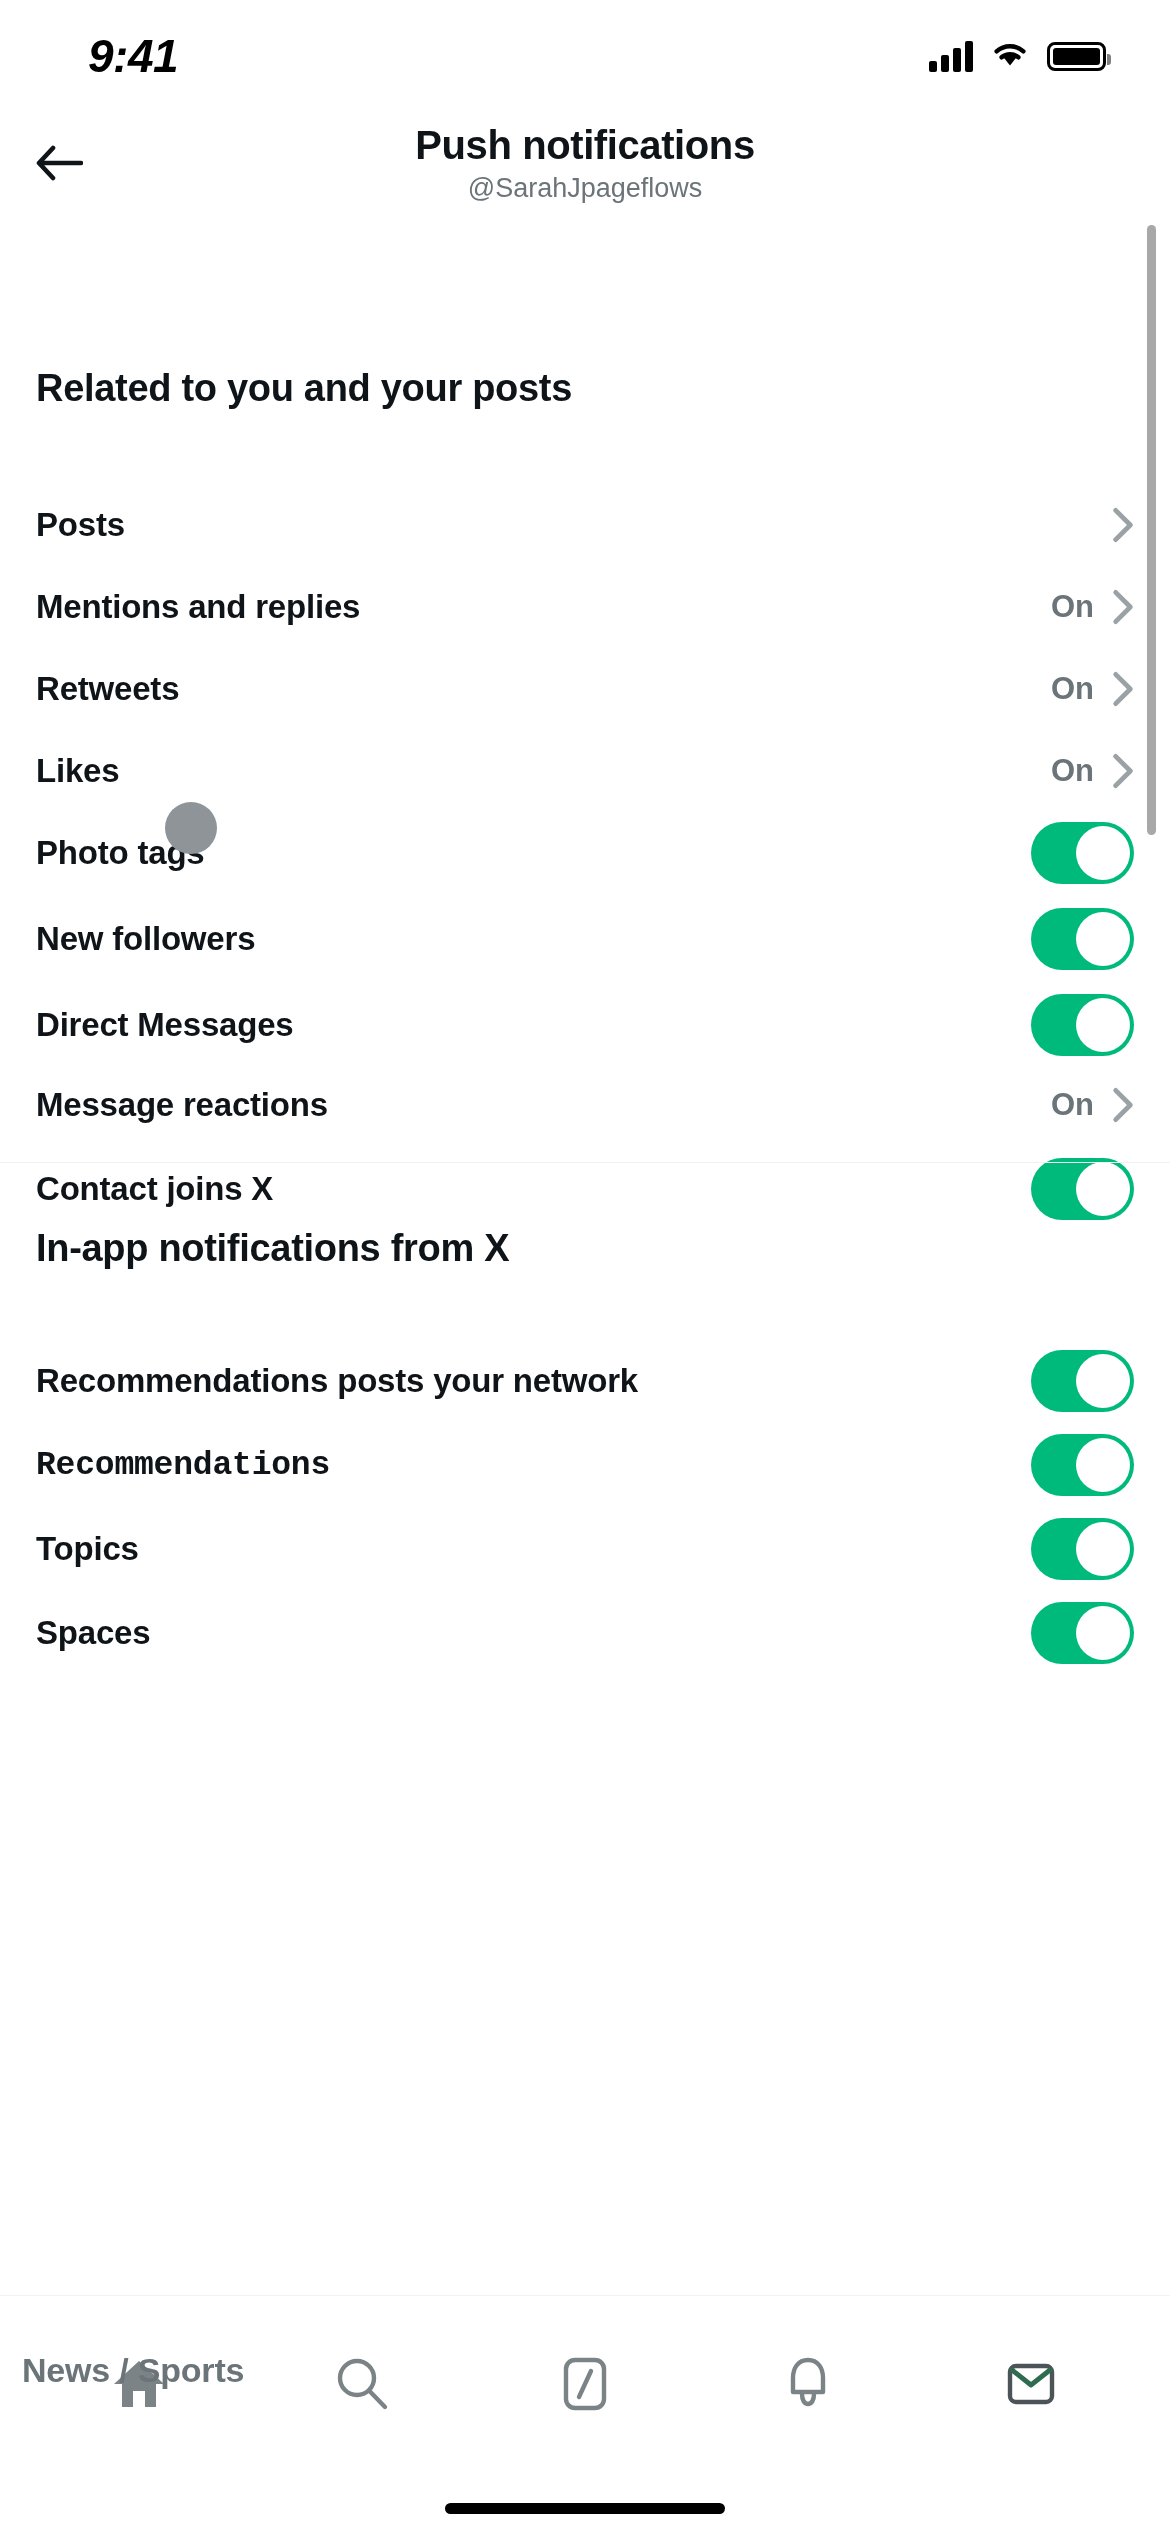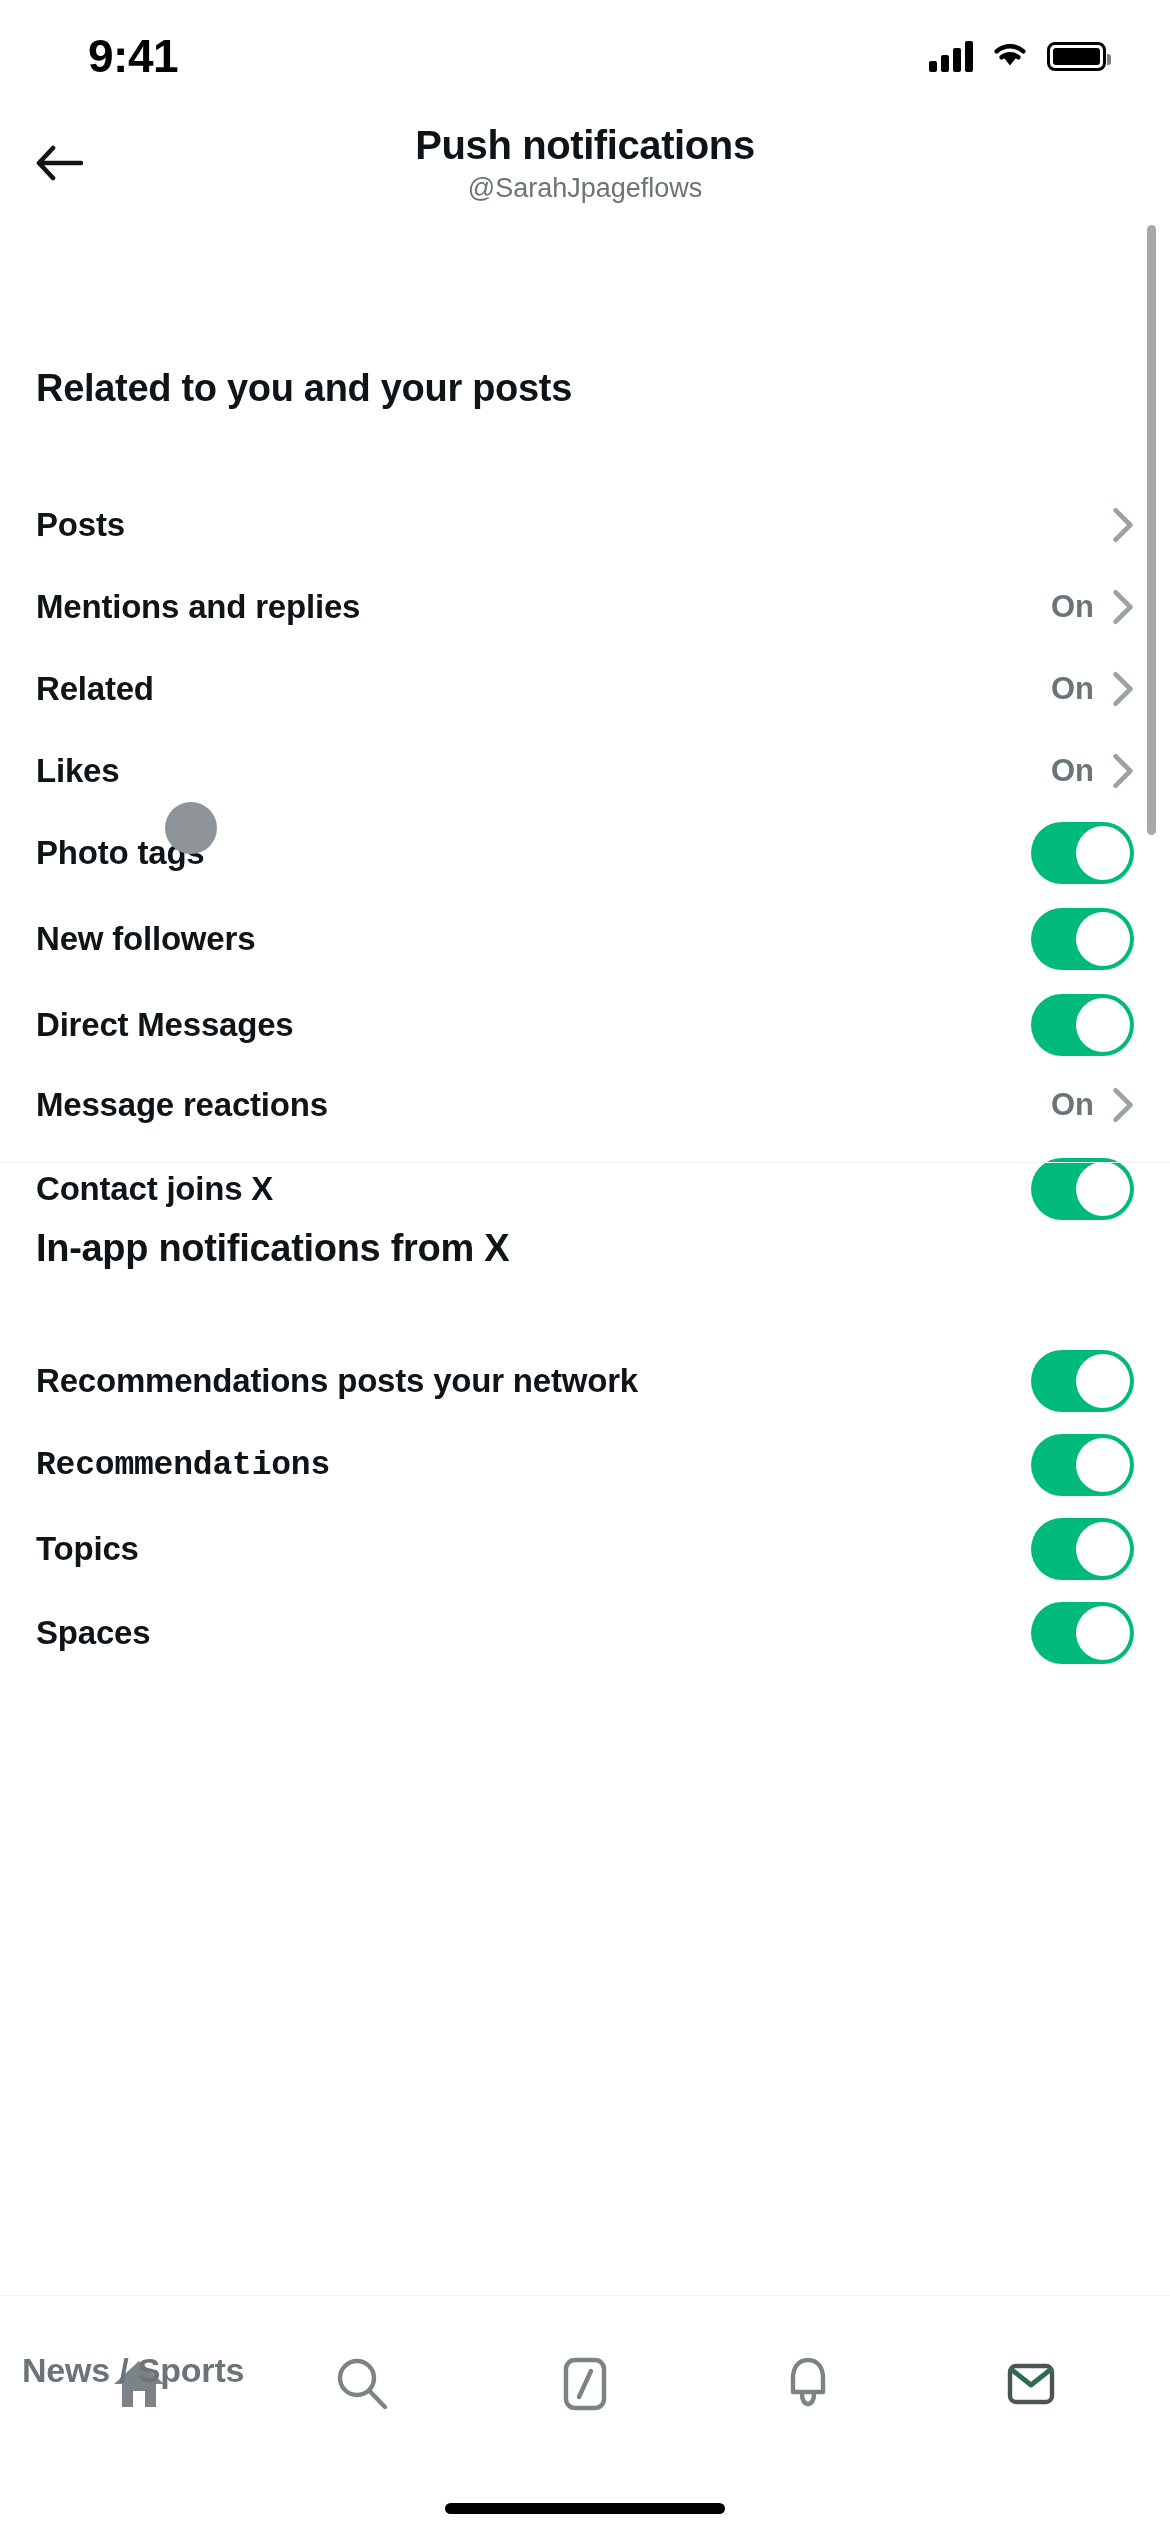--- a/index.html
+++ b/index.html
@@ -12,21 +12,21 @@
     position:relative;
   }
 
   
   .statusbar {
     height:112px;
     display:flex; align-items:center; justify-content:space-between;
     padding:0 64px 0 88px;
   }
   .sb-time {
-    font-size:46px; font-weight:700; letter-spacing:-0.5px; color:#000;
+    font-size:46px; font-weight:700; letter-spacing:-0.5px; color:#000;font-style:italic;
   }
   .sb-right { display:flex; align-items:center; gap:18px; }
 
   .sig { display:flex; align-items:flex-end; gap:4px; height:32px; }
   .sig i { width:8px; background:#000; border-radius:2px; display:block; }
   .sig i:nth-child(1){height:11px;} .sig i:nth-child(2){height:17px;}
   .sig i:nth-child(3){height:24px;} .sig i:nth-child(4){height:31px;}
 
   .batt { width:59px; height:29px; border:3px solid #000; border-radius:8px;
           position:relative; padding:3px; }
@@ -178,21 +178,21 @@
     <span class="row-label">Mentions and replies</span>
     <span class="row-right">
       <span class="row-value">On</span>
       <svg class="chev" viewBox="0 0 12 20" fill="none">
         <path d="M2 2 L10 10 L2 18" stroke="#9aa2a6" stroke-width="2.6" stroke-linecap="round" stroke-linejoin="round"></path>
       </svg>
     </span>
   </div>
 
   <div class="row" style="position: absolute; left: 0px; right: 0px; top: 430px;">
-    <span class="row-label">Related</span>
+    <span class="row-label">Retweets</span>
     <span class="row-right">
       <span class="row-value">On</span>
       <svg class="chev" viewBox="0 0 12 20" fill="none">
         <path d="M2 2 L10 10 L2 18" stroke="#9aa2a6" stroke-width="2.6" stroke-linecap="round" stroke-linejoin="round"></path>
       </svg>
     </span>
   </div>
 
   <div class="row" style="position: absolute; left: 0px; right: 0px; top: 512px; gap: 24px;">
     <span class="row-label">Likes</span>

